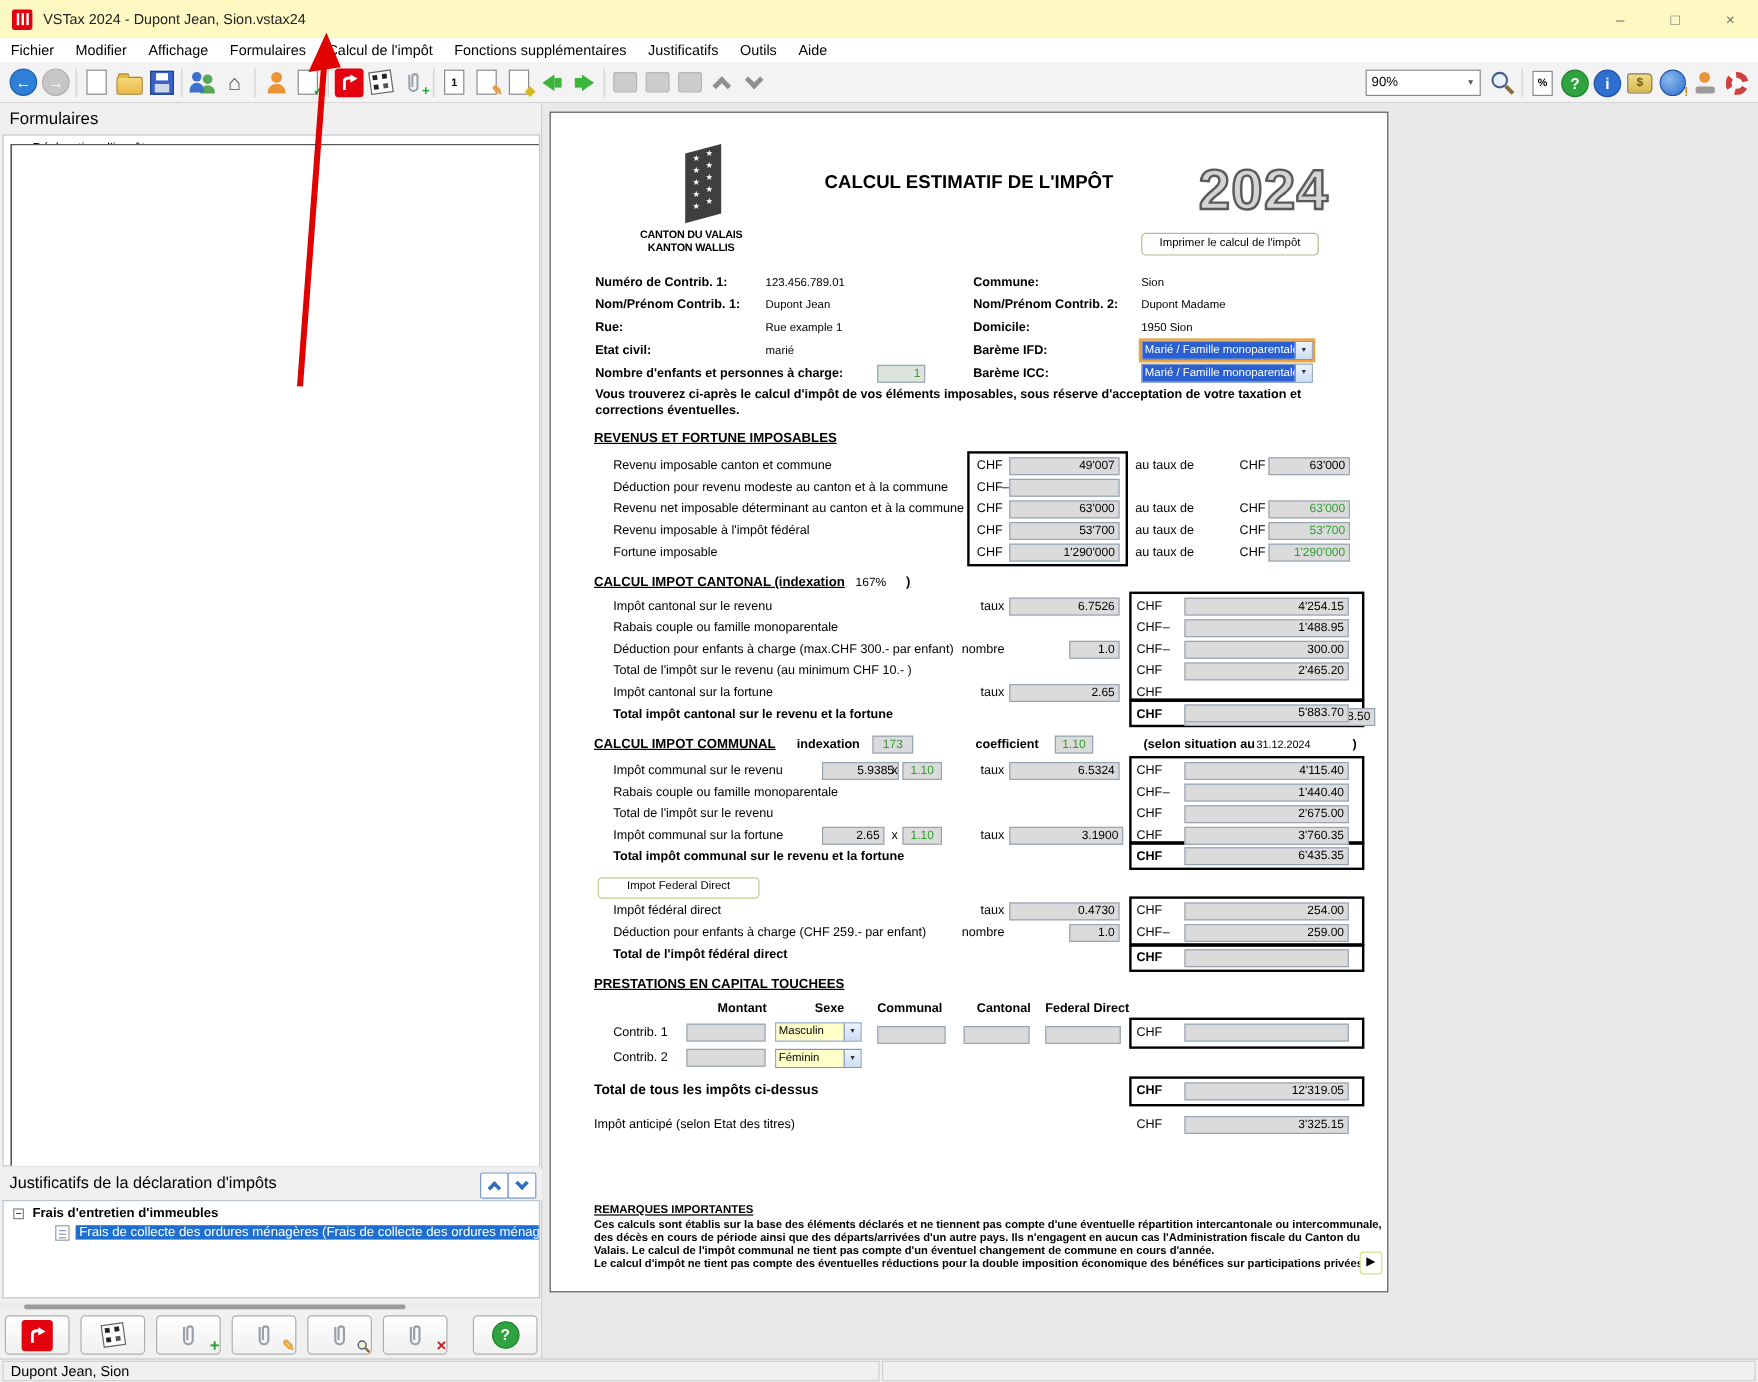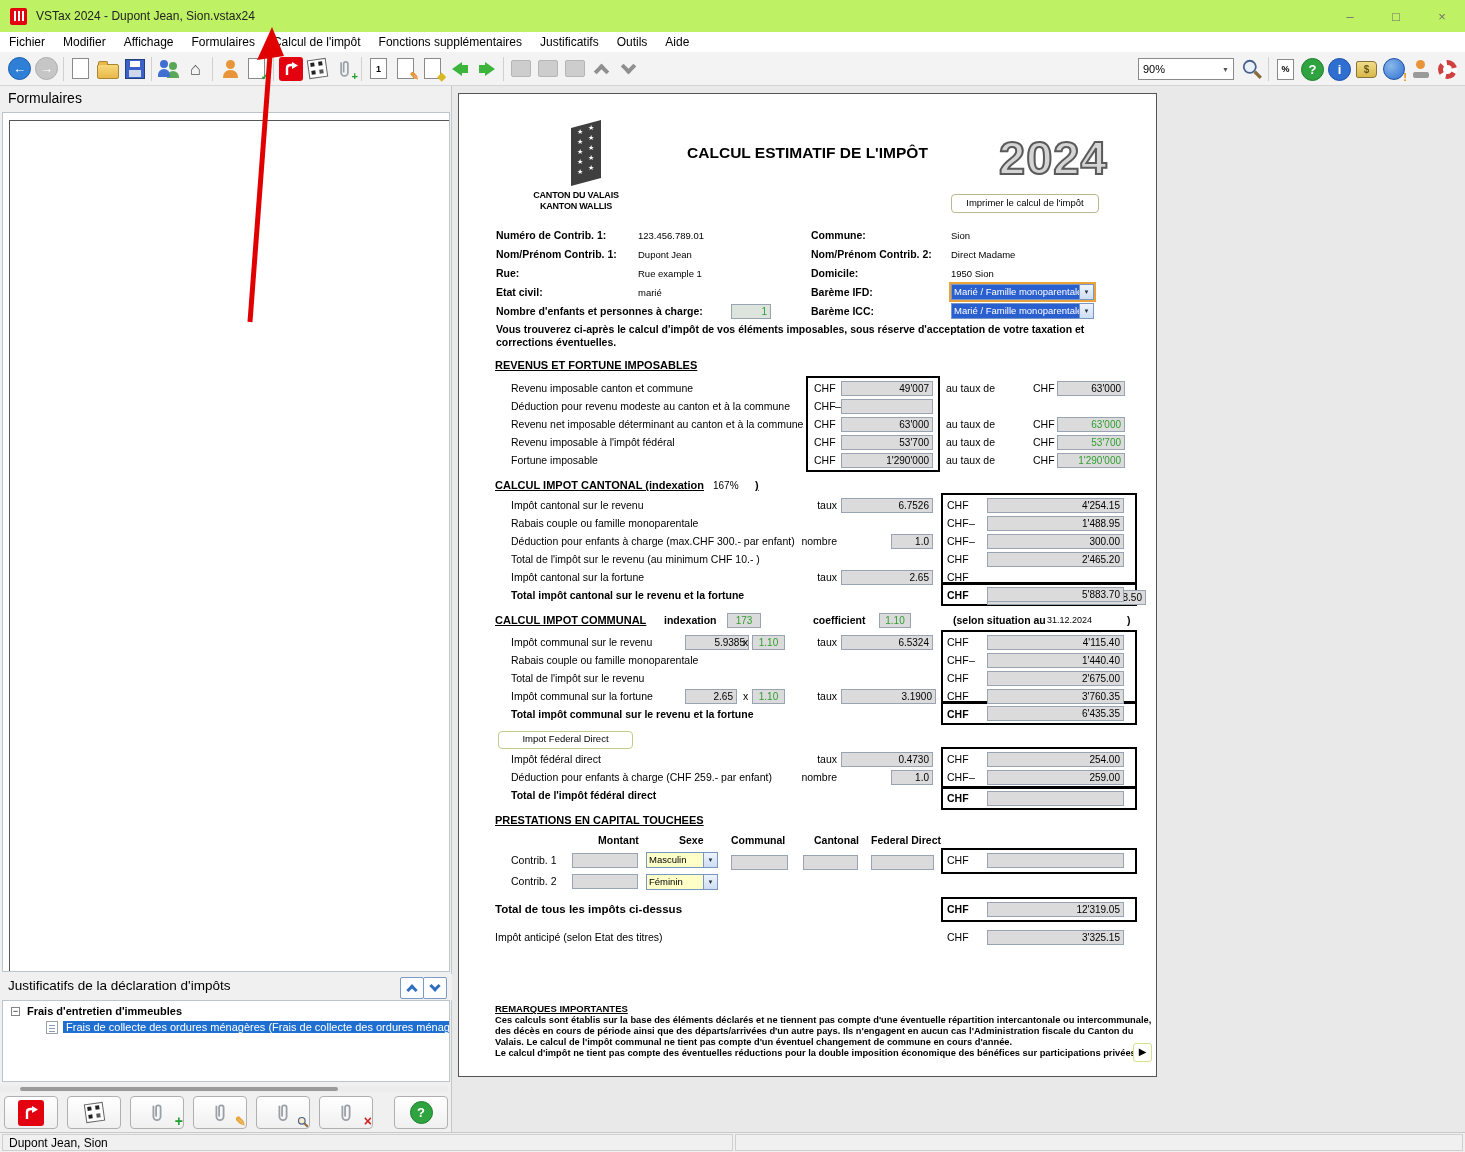--- a/index.html
+++ b/index.html
@@ -1,20 +1,20 @@
 <!DOCTYPE html>
 <html><head>
 <meta charset="utf-8">
 <style>
   html,body{margin:0;padding:0}
   body{width:1465px;height:1152px;position:relative;overflow:hidden;background:#f0f0f0;
        font-family:"Liberation Sans",sans-serif;color:#000;}
   .abs{position:absolute}
   
-  .titlebar{position:absolute;left:0;top:0;width:1465px;height:32px;background:#bef264;border-bottom:1px solid #e4e4e4;display:flex;align-items:center}
+  .titlebar{position:absolute;left:0;top:0;width:1465px;height:32px;background:#fef9c3;border-bottom:1px solid #e4e4e4;display:flex;align-items:center}
   .appicon{width:17px;height:17px;margin:0 9px 0 10px;background:#e3000f;border-radius:2px;position:relative;flex:none}
   .appicon::before{content:"";position:absolute;left:4px;top:3px;width:2px;height:10px;background:#fff;box-shadow:4px 0 0 #fff,8px 0 0 #fff}
   .wtitle{font-size:12px;color:#222}
   .wctrls{position:absolute;right:0;top:0;height:32px;display:flex}
   .wc{width:46px;height:32px;display:flex;align-items:center;justify-content:center;font-size:13px;color:#707070}
   
   .menubar{position:absolute;left:0;top:32px;width:1465px;height:20px;background:#fff;display:flex;align-items:center;font-size:12px}
   .mitem{padding:2px 9px;white-space:nowrap}
   
   .toolbar{position:absolute;left:0;top:52px;width:1465px;height:34px;background:#f3f3f3;border-bottom:1px solid #d5d5d5;display:flex;align-items:center;padding-left:6px;box-sizing:border-box}
@@ -494,21 +494,21 @@
     <div class="printbtn">Imprimer le calcul de l'impôt</div>
 
     <span class="lb b" style="left:37px;top:134px">Numéro de Contrib. 1:</span>
     <span class="lb" style="left:179px;top:134px;font-size:9.5px">123.456.789.01</span>
     <span class="lb b" style="left:352px;top:134px">Commune:</span>
     <span class="lb" style="left:492px;top:134px;font-size:9.5px">Sion</span>
 
     <span class="lb b" style="left:37px;top:153px">Nom/Prénom Contrib. 1:</span>
     <span class="lb" style="left:179px;top:153px;font-size:9.5px">Dupont Jean</span>
     <span class="lb b" style="left:352px;top:153px">Nom/Prénom Contrib. 2:</span>
-    <span class="lb" style="left:492px;top:153px;font-size:9.5px">Direct Madame</span>
+    <span class="lb" style="left:492px;top:153px;font-size:9.5px">Dupont Madame</span>
 
     <span class="lb b" style="left:37px;top:172px">Rue:</span>
     <span class="lb" style="left:179px;top:172px;font-size:9.5px">Rue example 1</span>
     <span class="lb b" style="left:352px;top:172px">Domicile:</span>
     <span class="lb" style="left:492px;top:172px;font-size:9.5px">1950 Sion</span>
 
     <span class="lb b" style="left:37px;top:191px">Etat civil:</span>
     <span class="lb" style="left:179px;top:191px;font-size:9.5px">marié</span>
     <span class="lb b" style="left:352px;top:191px">Barème IFD:</span>
     <div class="dd bareme focus" style="left:492px;top:190px;width:143px">

